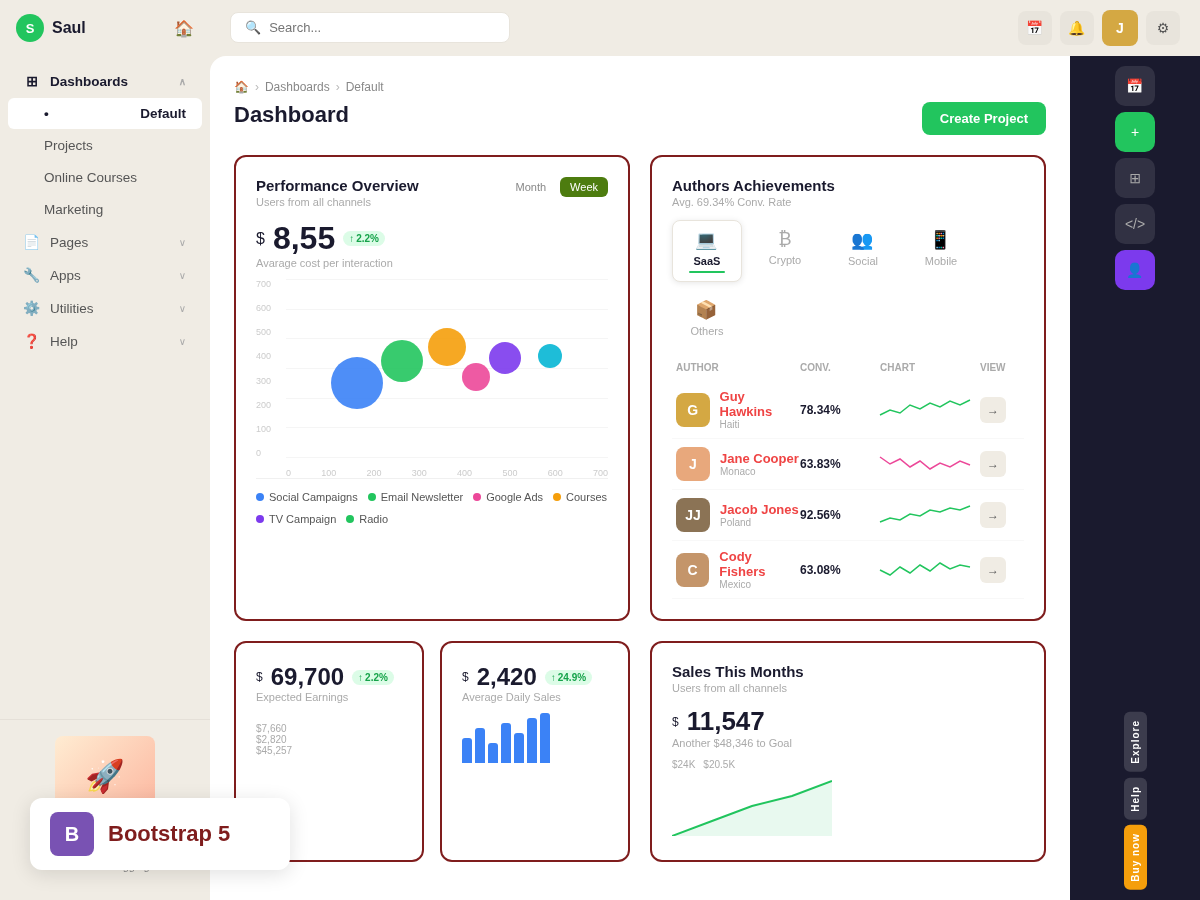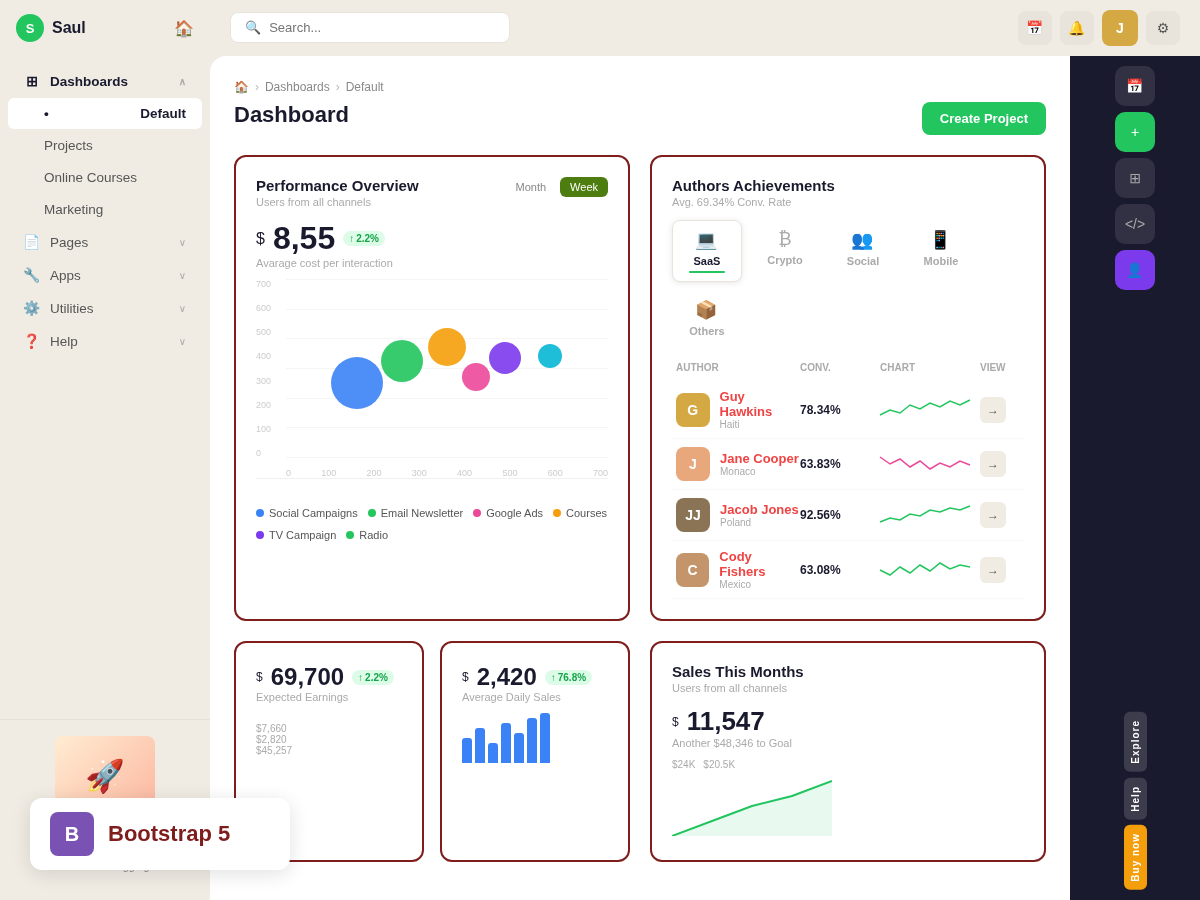--- a/index.html
+++ b/index.html
@@ -105,35 +105,35 @@
 
     
     .bubble-chart { position: relative; width: 100%; height: 200px; border-bottom: 1px solid #f0f0f0; }
     .y-axis { position: absolute; left: 0; top: 0; bottom: 20px; display: flex; flex-direction: column; justify-content: space-between; font-size: 9px; color: #ccc; width: 30px; }
     .x-axis { position: absolute; bottom: 0; left: 30px; right: 0; display: flex; justify-content: space-between; font-size: 9px; color: #ccc; }
     .grid-lines { position: absolute; left: 30px; top: 0; right: 0; bottom: 20px; display: flex; flex-direction: column; justify-content: space-between; }
     .grid-line { width: 100%; height: 1px; background: #f5f5f5; }
     .bubbles-area { position: absolute; left: 30px; right: 0; top: 0; bottom: 20px; }
     .bubble { position: absolute; border-radius: 50%; transform: translate(-50%, -50%); opacity: 0.9; }
 
-    .legend { display: flex; flex-wrap: wrap; gap: 10px; margin-top: 28px; }
+    .legend { display: flex; flex-wrap: wrap; gap: 10px; margin-top: 12px; }
     .legend-item { display: flex; align-items: center; gap: 5px; font-size: 11px; color: #555; }
     .legend-dot { width: 8px; height: 8px; border-radius: 50%; }
 
     
     .tab-row { display: flex; gap: 8px; margin-bottom: 16px; flex-wrap: wrap; }
     .tab-btn {
       display: flex; flex-direction: column; align-items: center; gap: 4px;
       padding: 8px 16px; border-radius: 8px; cursor: pointer; border: 1px solid transparent;
       background: transparent; min-width: 70px;
     }
     .tab-btn.active { background: white; box-shadow: 0 1px 6px rgba(0,0,0,0.1); border-color: #e8e4dc; }
     .tab-btn:not(.active) { color: #aaa; }
     .tab-icon { font-size: 18px; }
-    .tab-label { font-size: 11px; font-weight: 700; }
+    .tab-label { font-size: 11px; font-weight: 400; }
     .tab-btn.active .tab-label { color: #1a1a2e; font-weight: 700; }
     .tab-underline { height: 2px; width: 100%; background: #22c55e; border-radius: 2px; }
 
     
     .table-header { display: grid; grid-template-columns: 1fr 80px 100px 40px; font-size: 10px; color: #aaa; font-weight: 600; text-transform: uppercase; margin-bottom: 8px; padding: 0 4px; }
     .author-row { display: grid; grid-template-columns: 1fr 80px 100px 40px; align-items: center; padding: 8px 4px; border-bottom: 1px solid #f8f8f8; }
     .author-info { display: flex; align-items: center; gap: 10px; }
     .author-avatar-placeholder { width: 34px; height: 34px; border-radius: 8px; display: flex; align-items: center; justify-content: center; font-size: 14px; font-weight: 700; color: white; }
     .author-name { font-size: 13px; font-weight: 600; color: #ef4444; }
     .author-location { font-size: 10px; color: #aaa; }
@@ -496,21 +496,21 @@
               <div>$7,660</div>
               <div>$2,820</div>
               <div>$45,257</div>
             </div>
           </div>
 
           <div class="card">
             <div class="big-metric" style="font-size:24px;">
               <sup style="font-size:12px;">$</sup>
               <span>2,420</span>
-              <span class="badge-up">76.8%</span>
+              <span class="badge-up">24.9%</span>
             </div>
             <div class="metric-label">Average Daily Sales</div>
 
             <div style="display:flex;align-items:flex-end;gap:3px;height:50px;margin-top:8px;">
               <div style="background:#3b82f6;border-radius:3px 3px 0 0;width:10px;height:25px;"></div>
               <div style="background:#3b82f6;border-radius:3px 3px 0 0;width:10px;height:35px;"></div>
               <div style="background:#3b82f6;border-radius:3px 3px 0 0;width:10px;height:20px;"></div>
               <div style="background:#3b82f6;border-radius:3px 3px 0 0;width:10px;height:40px;"></div>
               <div style="background:#3b82f6;border-radius:3px 3px 0 0;width:10px;height:30px;"></div>
               <div style="background:#3b82f6;border-radius:3px 3px 0 0;width:10px;height:45px;"></div>

